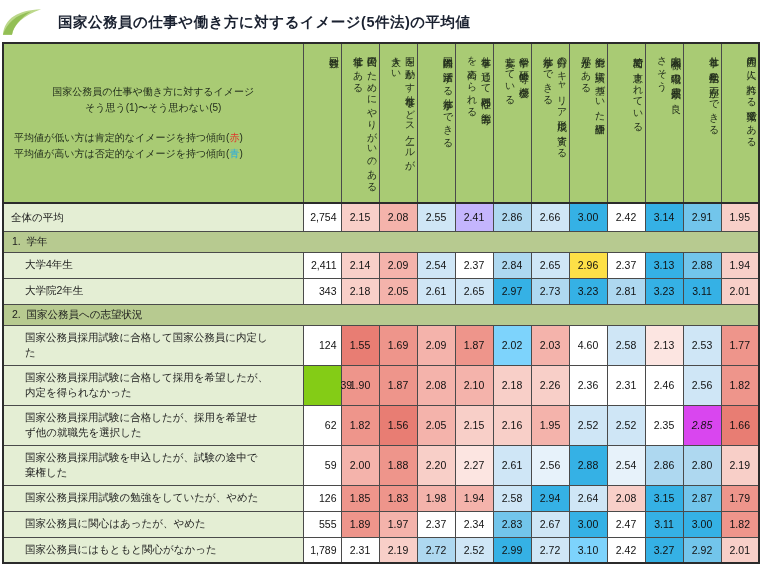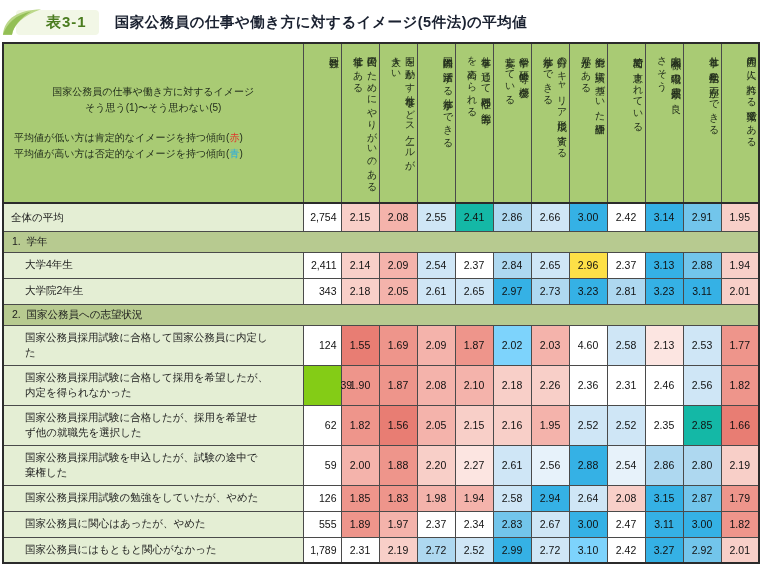--- a/index.html
+++ b/index.html
@@ -65,21 +65,20 @@
 </style>
 </head>
 <body>
 
 <div class="titlebar">
   <div class="badge">
     <svg width="40" height="28" viewBox="0 0 44 30">
       <path d="M1,29 C3,11 17,2 43,1 C23,8 13,18 11,29 Z" fill="#bcd88b"></path>
       <path d="M1,29 C5,17 15,7 32,3.5 C20,11 12.5,20 11,29 Z" fill="#93bf55"></path>
     </svg>
-    <span class="badge-pill">表3-1</span>
   </div>
   <h1 class="page-title">国家公務員の仕事や働き方に対するイメージ(5件法)の平均値</h1>
 </div>
 
 <table class="report">
   <colgroup>
       <col style="width: 300px;">
       <col style="width: 38px;">
       <col style="width: 38px;">
       <col style="width: 38px;">
@@ -128,21 +127,21 @@
         <th class="vhead">周囲の人に誇れる職業である</th>
       </tr>
   </thead>
   <tbody>
       <tr class="total">
         <td class="label">全体の平均</td>
         <td class="count" style="background: rgb(255, 255, 255);">2,754</td>
         <td class="val" style="background: rgb(248, 207, 200);">2.15</td>
         <td class="val" style="background: rgb(244, 179, 171);">2.08</td>
         <td class="val" style="background: rgb(207, 230, 246);">2.55</td>
-        <td class="val" style="background: #14b8a6;">2.41</td>
+        <td class="val" style="background: #c4b5fd;">2.41</td>
         <td class="val" style="background: rgb(174, 216, 240);">2.86</td>
         <td class="val" style="background: rgb(207, 230, 246);">2.66</td>
         <td class="val" style="background: rgb(53, 177, 229);">3.00</td>
         <td class="val" style="background: rgb(255, 255, 255);">2.42</td>
         <td class="val" style="background: rgb(53, 177, 229);">3.14</td>
         <td class="val" style="background: rgb(114, 197, 235);">2.91</td>
         <td class="val" style="background: rgb(248, 207, 200);">1.95</td>
       </tr>
       <tr class="sec">
         <td colspan="13" class="section">1.  学年</td>
@@ -218,21 +217,21 @@
         <td class="count" style="background: rgb(255, 255, 255);">62</td>
         <td class="val" style="background: rgb(238, 149, 139);">1.82</td>
         <td class="val" style="background: rgb(232, 125, 115);">1.56</td>
         <td class="val" style="background: rgb(244, 179, 171);">2.05</td>
         <td class="val" style="background: rgb(248, 207, 200);">2.15</td>
         <td class="val" style="background: rgb(248, 207, 200);">2.16</td>
         <td class="val" style="background: rgb(244, 179, 171);">1.95</td>
         <td class="val" style="background: rgb(207, 230, 246);">2.52</td>
         <td class="val" style="background: rgb(207, 230, 246);">2.52</td>
         <td class="val" style="background: rgb(255, 255, 255);">2.35</td>
-        <td class="val" style="background: #14b8a6;">2.85</td>
+        <td class="val" style="background: #d946ef; font-style: italic;">2.85</td>
         <td class="val" style="background: rgb(232, 125, 115);">1.66</td>
       </tr>
       <tr class="tall">
         <td class="label indent">国家公務員採用試験を申込したが、試験の途中で
 棄権した</td>
         <td class="count" style="background: rgb(255, 255, 255);">59</td>
         <td class="val" style="background: rgb(244, 179, 171);">2.00</td>
         <td class="val" style="background: rgb(238, 149, 139);">1.88</td>
         <td class="val" style="background: rgb(248, 207, 200);">2.20</td>
         <td class="val" style="background: rgb(252, 229, 225);">2.27</td>

